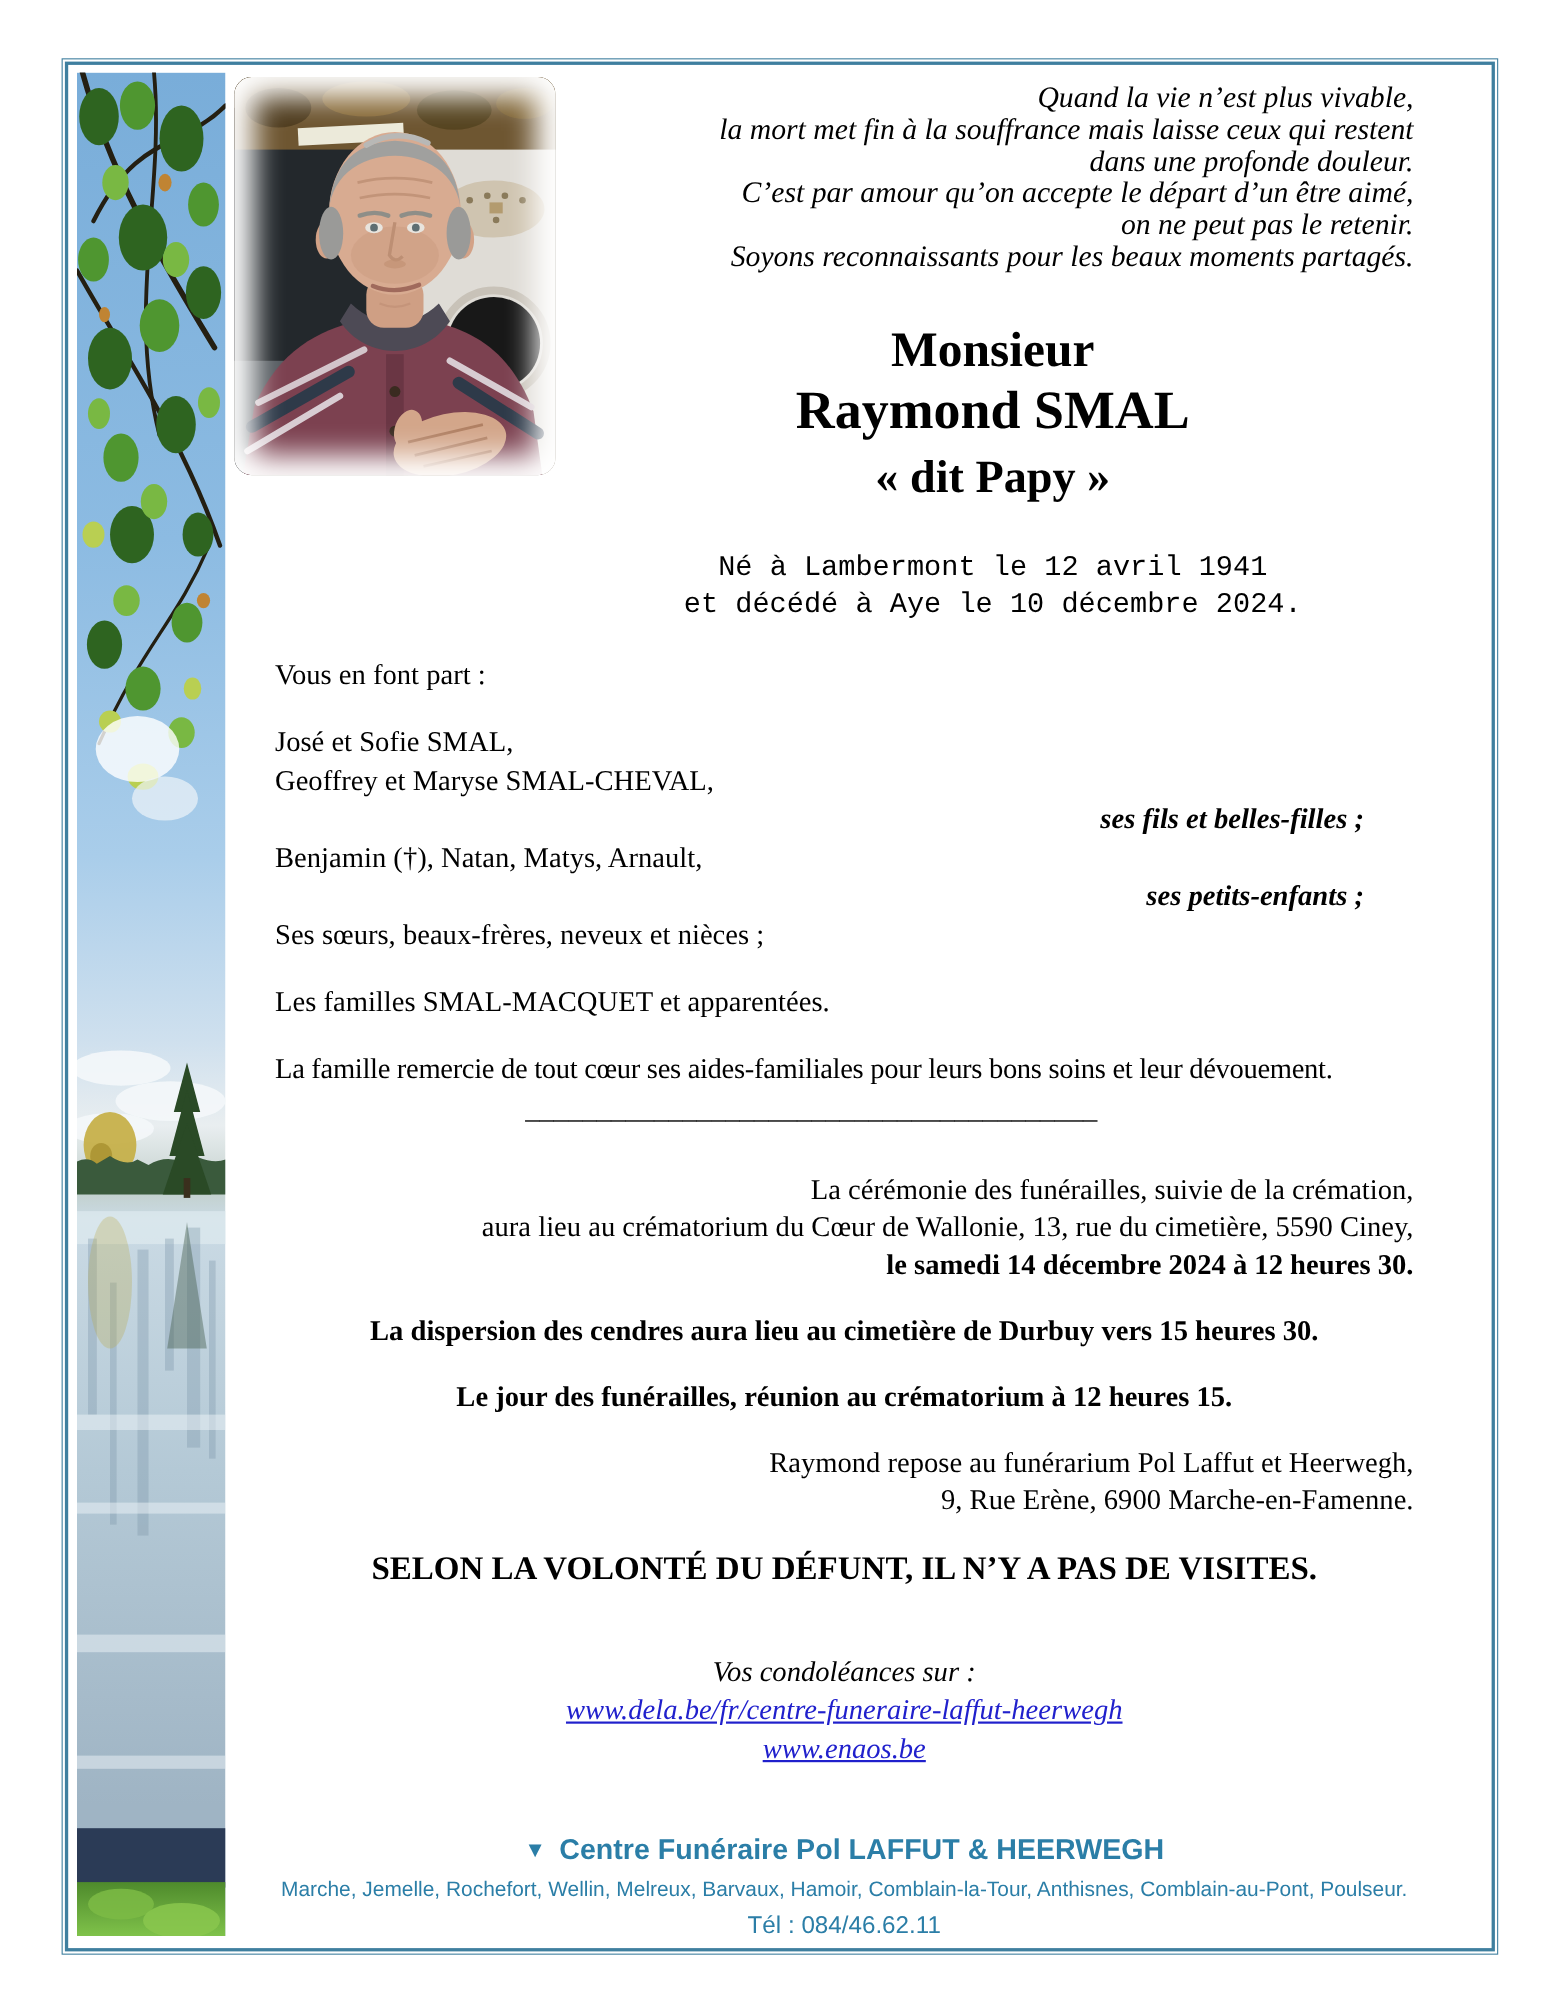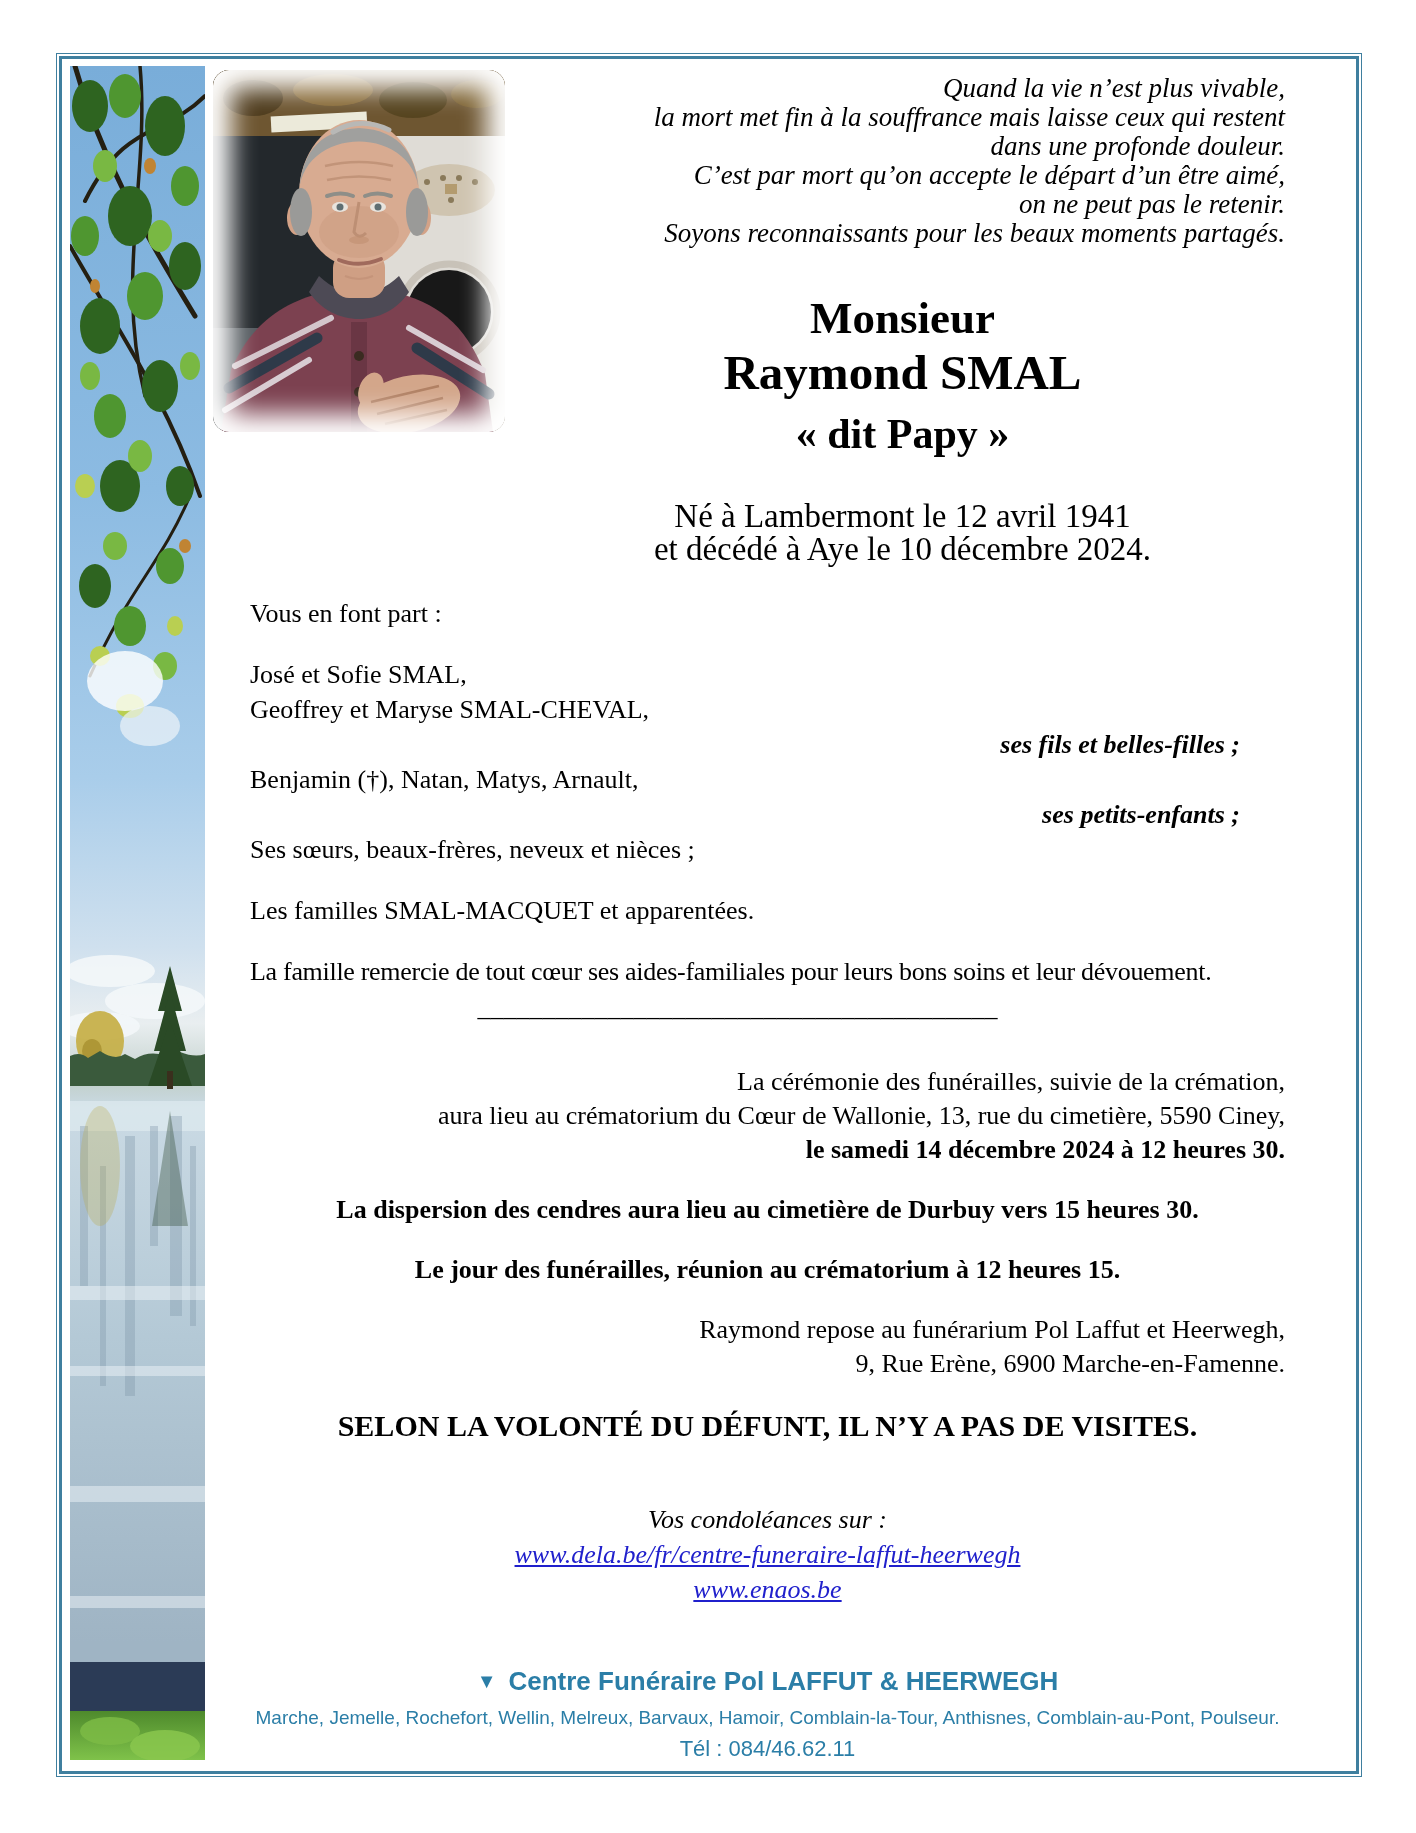--- a/index.html
+++ b/index.html
@@ -26,21 +26,21 @@
   .main{position:absolute;left:205px;top:60px;width:1087px;padding:0 7px 0 45px;
         box-sizing:border-box;font-size:26px;line-height:34px;}
 
   .poem{margin-top:14px;text-align:right;font-style:italic;font-size:27px;line-height:29px;}
 
   .header-center{margin-left:255px;margin-right:-15px;text-align:center;}
   .header-block{margin-top:44px;}
   .title-line{font-size:45px;line-height:52px;font-weight:bold;}
   .name-line{font-size:49px;line-height:58px;font-weight:bold;}
   .nick-line{font-size:42px;line-height:44px;font-weight:bold;margin-top:10px;}
-  .birth-block{margin-top:44px;font-size:33px;line-height:33px;}
+  .birth-block{margin-top:44px;font-size:26px;line-height:33px;font-family:Liberation Mono, monospace;}
 
   .family{margin-top:30px;}
   .fam-line{line-height:35px;}
   .gap{margin-top:26px;}
   .role{text-align:right;padding-right:45px;font-weight:bold;font-style:italic;}
   .thanks{letter-spacing:-0.3px;white-space:nowrap;}
 
   .divider{margin-top:2px;line-height:34px;text-align:center;margin-right:60px;
            letter-spacing:0;}
 
@@ -260,21 +260,21 @@
     </svg>
     <div class="feather"></div>
   </div>
 
   <div class="main">
 
     <div class="poem">
       <div>Quand la vie n’est plus vivable,</div>
       <div>la mort met fin à la souffrance mais laisse ceux qui restent</div>
       <div>dans une profonde douleur.</div>
-      <div>C’est par mort qu’on accepte le départ d’un être aimé,</div>
+      <div>C’est par amour qu’on accepte le départ d’un être aimé,</div>
       <div>on ne peut pas le retenir.</div>
       <div>Soyons reconnaissants pour les beaux moments partagés.</div>
     </div>
 
     <div class="header-block header-center">
       <div class="title-line">Monsieur</div>
       <div class="name-line">Raymond SMAL</div>
       <div class="nick-line">« dit Papy »</div>
       <div class="birth-block">
         <div>Né à Lambermont le 12 avril 1941</div>

